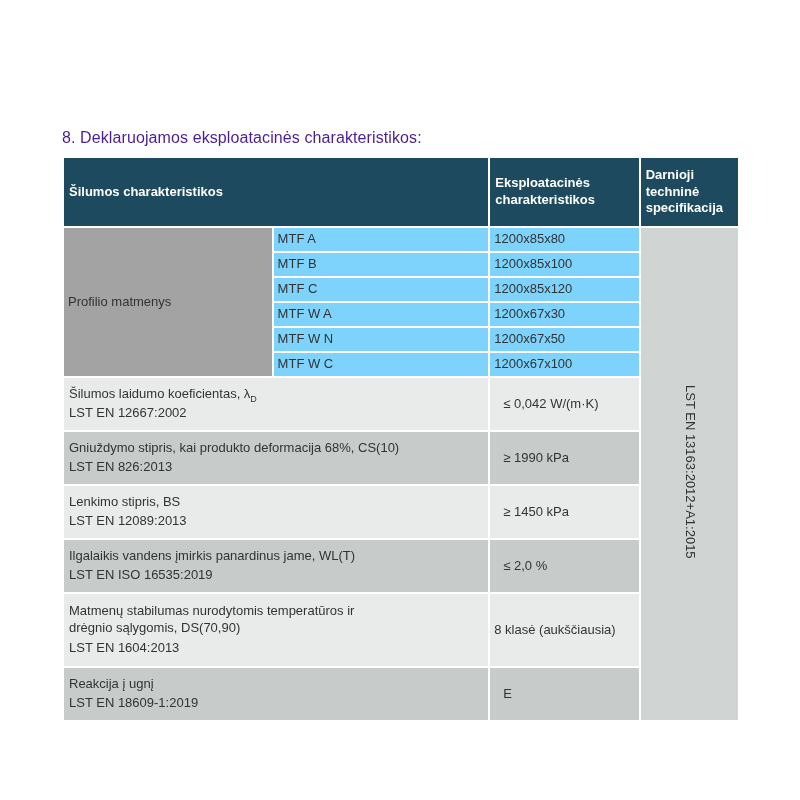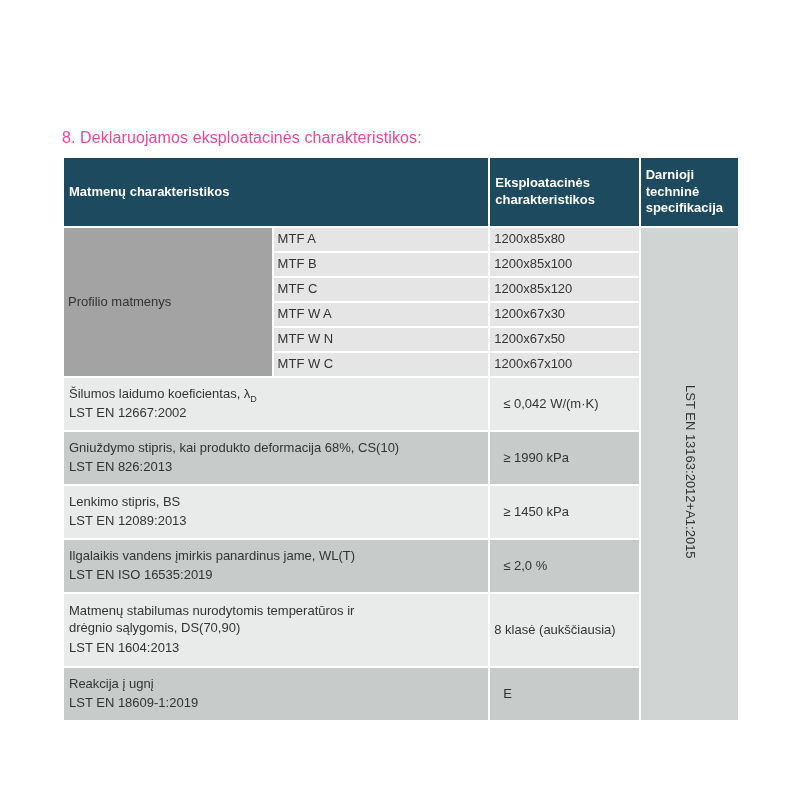--- a/index.html
+++ b/index.html
@@ -16,21 +16,21 @@
     background: #ffffff;
     overflow: hidden;
   }
   .doc-title {
     position: absolute;
     left: 62px;
     top: 129px;
     margin: 0;
     font-size: 16px;
     font-weight: normal;
-    color: #ec4899;
+    color: #4c1d95;
     letter-spacing: 0.1px;
   }
   table.decl {
     position: absolute;
     left: 62px;
     top: 156px;
     border-collapse: separate;
     border-spacing: 2px;
     table-layout: fixed;
     width: 678px;
@@ -50,21 +50,21 @@
     text-align: left;
     height: 66px;
     padding-left: 5px;
   }
   
   td.profilio {
     background: #a3a3a3;
     height: auto;
   }
   tr.mtf td.mtf-name, tr.mtf td.mtf-val {
-    background: #e5e5e5;
+    background: #7dd3fc;
     height: 21px;
     white-space: nowrap;
   }
   
   tr.char td.char-cell {
     padding: 4px 4px 4px 5px;
   }
   tr.char.light td { background: #e9ebea; }
   tr.char.dark td  { background: #c7cbca; }
   tr.row-2l td { height: 44px; padding-left: 13px; }
@@ -97,21 +97,21 @@
   <table class="decl">
     <colgroup>
       <col style="width:207px">
       <col style="width:214px">
       <col style="width:148px">
       <col style="width:97px">
     </colgroup>
 
     <tbody>
         <tr class="hdr">
-      <th colspan="2">Matmenų charakteristikos</th>
+      <th colspan="2">Šilumos charakteristikos</th>
       <th>Eksploatacinės charakteristikos</th>
       <th>Darnioji techninė specifikacija</th>
     </tr>
 
     <tr class="mtf">
       <td class="profilio" rowspan="6">Profilio matmenys</td>
       <td class="mtf-name">MTF A</td>
       <td class="mtf-val">1200x85x80</td>
       <td class="spec" rowspan="12">
         <span class="vert">LST EN 13163:2012+A1:2015</span>

